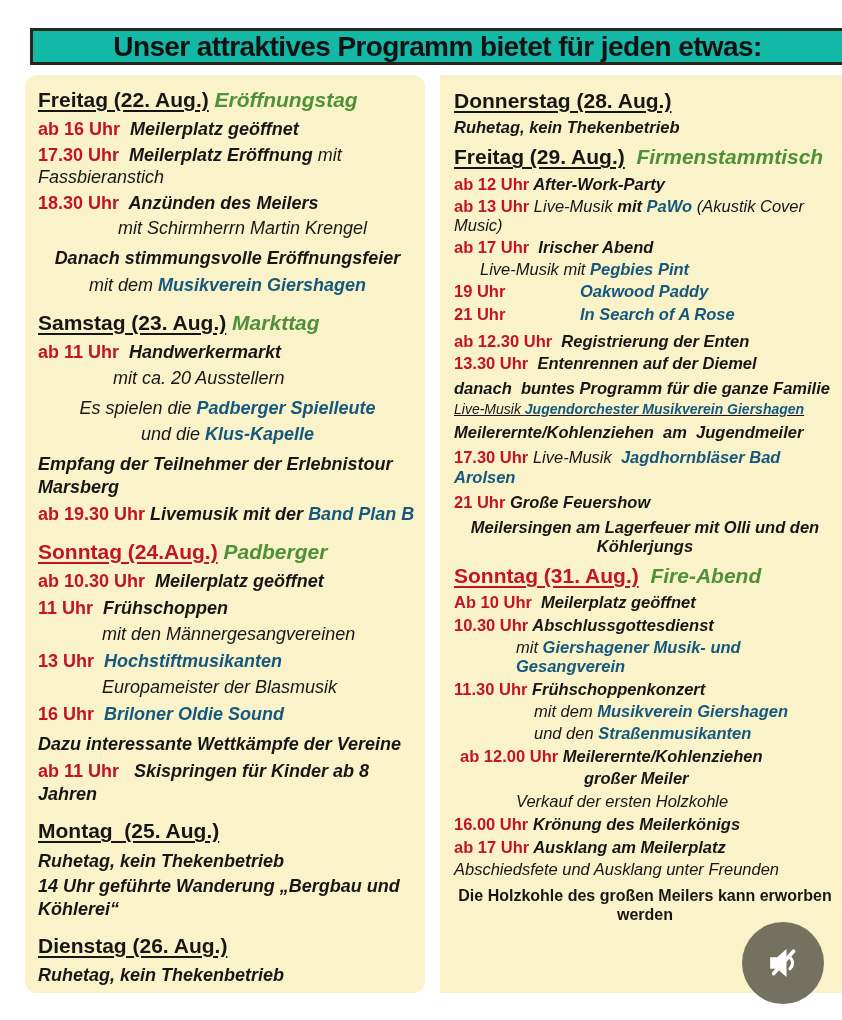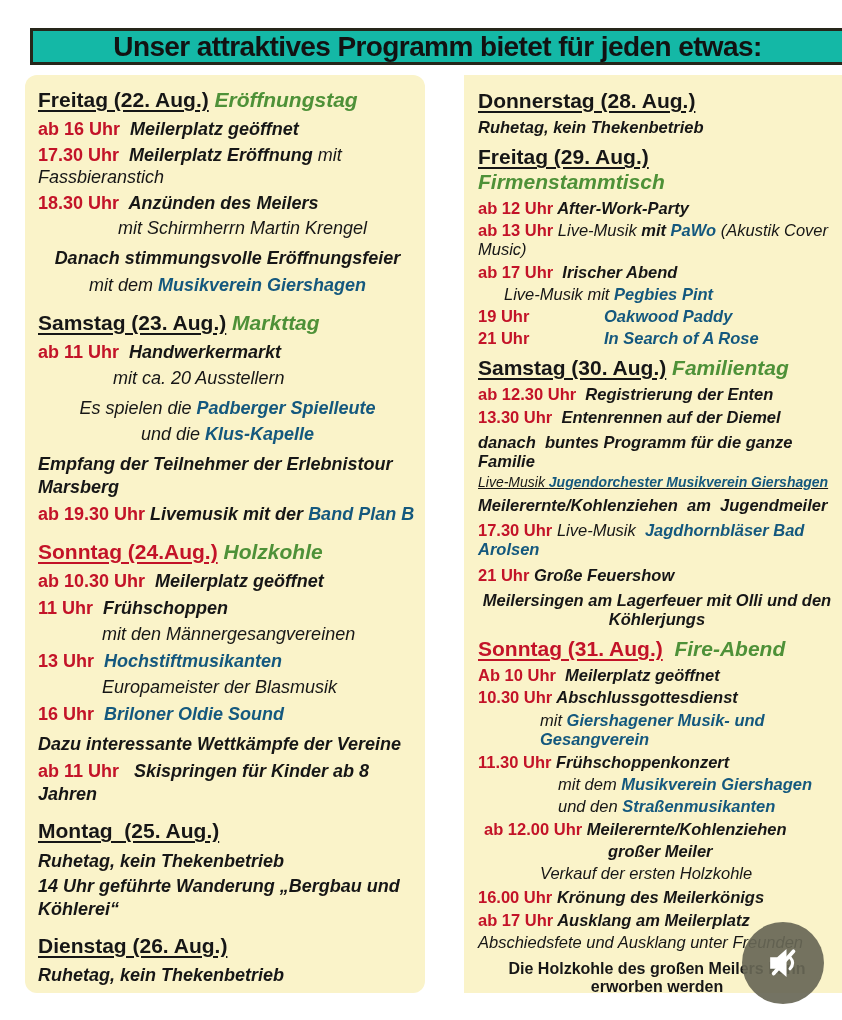--- a/index.html
+++ b/index.html
@@ -12,21 +12,21 @@
     background:#14b8a6;border:3px solid #26261a;border-right:none;
     box-sizing:border-box;display:flex;align-items:center;justify-content:center;
   }
   .banner-text{font-weight:bold;font-size:28px;letter-spacing:-0.6px;color:#121212;}
 
   .col{
     position:absolute;top:75px;height:918px;background:#faf3c9;
     box-sizing:border-box;overflow:hidden;
   }
   .col-left{left:25px;width:400px;padding:12px 8px 8px 13px;font-size:18px;border-radius:12px;}
-  .col-right{left:464px;right:0;padding:14px 6px 8px 14px;font-size:16.5px;}
+  .col-right{left:440px;right:0;padding:14px 6px 8px 14px;font-size:16.5px;}
 
   .section{margin-bottom:13px;}
   .col-right .section{margin-bottom:8px;}
   .line{white-space:pre-wrap;line-height:1.25;margin-top:3px;}
   .col-right .line{line-height:1.16;}
   .heading{font-size:21px;margin-top:0;margin-bottom:5px;line-height:1.25;}
   .center{text-align:center;}
   .sm{font-size:14px;text-decoration:underline;}
   .md{font-size:16px;}
 
@@ -67,21 +67,21 @@
       <div class="section">
         <div class="line heading"><span class="s-day">Samstag (23. Aug.)</span><span class="s-up"> </span><span class="s-tag">Markttag</span></div>
         <div class="line"><span class="s-tm">ab 11 Uhr</span><span class="s-ev">  Handwerkermarkt</span></div>
         <div class="line" style="padding-left: 75px;"><span class="s-pl">mit ca. 20 Ausstellern</span></div>
         <div class="line center" style="margin-top: 8px;"><span class="s-pl">Es spielen die </span><span class="s-bl">Padberger Spielleute</span></div>
         <div class="line center"><span class="s-pl">und die </span><span class="s-bl">Klus-Kapelle</span></div>
         <div class="line" style="margin-top: 8px;"><span class="s-ev">Empfang der Teilnehmer der Erlebnistour Marsberg</span></div>
         <div class="line" style="margin-top: 5px;"><span class="s-tm">ab 19.30 Uhr</span><span class="s-ev"> Livemusik mit der </span><span class="s-bl">Band Plan B</span></div>
       </div>
       <div class="section">
-        <div class="line heading"><span class="s-dayred">Sonntag (24.Aug.)</span><span class="s-up"> </span><span class="s-tag">Holzkohle</span></div>
+        <div class="line heading"><span class="s-dayred">Sonntag (24.Aug.)</span><span class="s-up"> </span><span class="s-tag">Padberger</span></div>
         <div class="line"><span class="s-tm">ab 10.30 Uhr</span><span class="s-ev">  Meilerplatz geöffnet</span></div>
         <div class="line" style="margin-top: 5px;"><span class="s-tm">11 Uhr</span><span class="s-ev">  Frühschoppen</span></div>
         <div class="line" style="padding-left: 64px;"><span class="s-pl">mit den Männergesangvereinen</span></div>
         <div class="line" style="margin-top: 5px;"><span class="s-tm">13 Uhr</span><span class="s-bl">  Hochstiftmusikanten</span></div>
         <div class="line" style="padding-left: 64px;"><span class="s-pl">Europameister der Blasmusik</span></div>
         <div class="line" style="margin-top: 5px;"><span class="s-tm">16 Uhr</span><span class="s-bl">  Briloner Oldie Sound</span></div>
         <div class="line" style="margin-top: 7px;"><span class="s-ev">Dazu interessante Wettkämpfe der Vereine</span></div>
         <div class="line" style="margin-top: 5px;"><span class="s-tm">ab 11 Uhr</span><span class="s-ev">   Skispringen für Kinder ab 8 Jahren</span></div>
       </div>
       <div class="section">
@@ -103,21 +103,20 @@
       <div class="section">
         <div class="line heading"><span class="s-day">Freitag (29. Aug.)</span><span class="s-up">  </span><span class="s-tag">Firmenstammtisch</span></div>
         <div class="line"><span class="s-tm">ab 12 Uhr</span><span class="s-ev"> After-Work-Party</span></div>
         <div class="line"><span class="s-tm">ab 13 Uhr</span><span class="s-pl"> Live-Musik </span><span class="s-ev">mit </span><span class="s-bl">PaWo</span><span class="s-pl"> (Akustik Cover Music)</span></div>
         <div class="line"><span class="s-tm">ab 17 Uhr</span><span class="s-ev">  Irischer Abend</span></div>
         <div class="line" style="padding-left: 26px;"><span class="s-pl">Live-Musik mit </span><span class="s-bl">Pegbies Pint</span></div>
         <div class="line"><span class="s-tm" style="display: inline-block; width: 126px;">19 Uhr</span><span class="s-bl">Oakwood Paddy</span></div>
         <div class="line"><span class="s-tm" style="display: inline-block; width: 126px;">21 Uhr</span><span class="s-bl">In Search of A Rose</span></div>
       </div>
       <div class="section">
-        <div class="line heading"><span class="s-day">Samstag (30. Aug.)</span><span class="s-up"> </span><span class="s-tag">Familientag</span></div>
         <div class="line"><span class="s-tm">ab 12.30 Uhr</span><span class="s-ev">  Registrierung der Enten</span></div>
         <div class="line"><span class="s-tm">13.30 Uhr</span><span class="s-ev">  Entenrennen auf der Diemel</span></div>
         <div class="line" style="margin-top: 6px;"><span class="s-ev">danach  buntes Programm für die ganze Familie</span></div>
         <div class="line sm"><span class="s-pl">Live-Musik </span><span class="s-bl">Jugendorchester Musikverein Giershagen</span></div>
         <div class="line" style="margin-top: 6px;"><span class="s-ev">Meilerernte/Kohlenziehen  am  Jugendmeiler</span></div>
         <div class="line" style="margin-top: 6px;"><span class="s-tm">17.30 Uhr</span><span class="s-pl"> Live-Musik  </span><span class="s-bl">Jagdhornbläser Bad Arolsen</span></div>
         <div class="line" style="margin-top: 6px;"><span class="s-tm">21 Uhr</span><span class="s-ev"> Große Feuershow</span></div>
         <div class="line center" style="margin-top: 6px;"><span class="s-ev">Meilersingen am Lagerfeuer mit Olli und den Köhlerjungs</span></div>
       </div>
       <div class="section">

